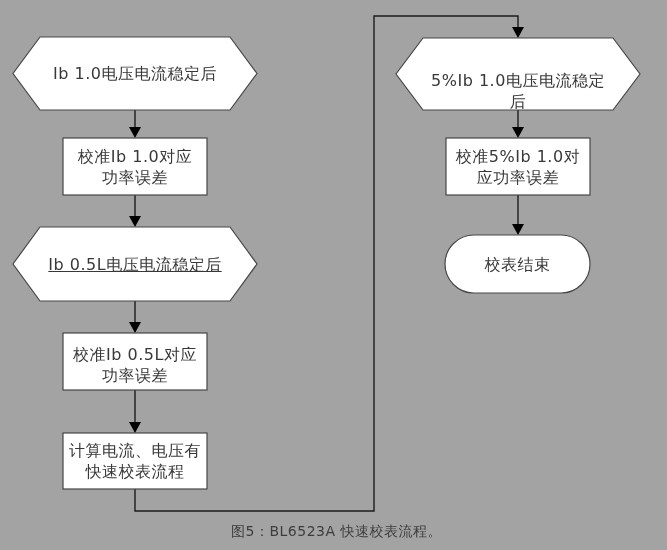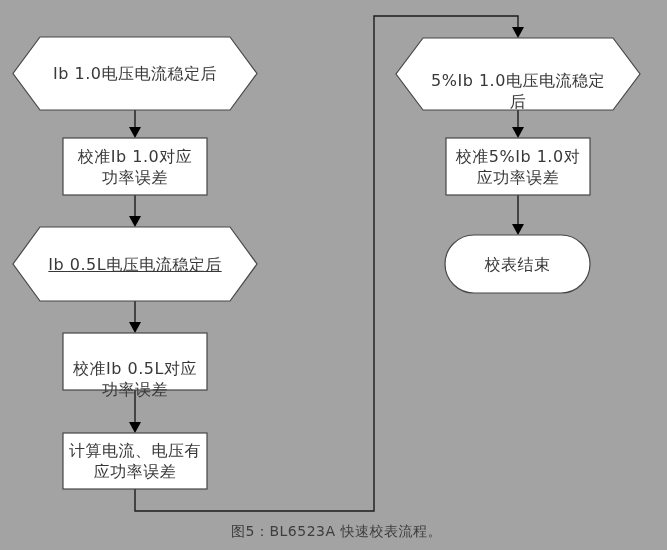--- a/index.html
+++ b/index.html
@@ -96,25 +96,25 @@
     <rect class="shape" x="445" y="235" width="145" height="58" rx="29" ry="29"></rect>
   </svg>
 
   <div class="node-label" style="left:30px;  top:37px;  width:210px; height:73px;">Ib 1.0电压电流稳定后</div>
 
   <div class="node-label" style="left:63px;  top:138px; width:144px; height:57px;">校准Ib 1.0对应
 功率误差</div>
 
   <div class="node-label" style="left:30px;  top:227px; width:210px; height:74px;text-decoration:underline;">Ib 0.5L电压电流稳定后</div>
 
-  <div class="node-label" style="left:63px;  top:350px; width:144px; height:57px;">校准Ib 0.5L对应
+  <div class="node-label" style="left:63px;  top:336px; width:144px; height:57px;">校准Ib 0.5L对应
 功率误差</div>
 
   <div class="node-label" style="left:63px;  top:433px; width:144px; height:56px;">计算电流、电压有
-应功率误差</div>
+快速校表流程</div>
 
   <div class="node-label" style="left:414px; top:38px;  width:208px; height:72px;margin-top:17px;">5%Ib 1.0电压电流稳定
 后</div>
 
   <div class="node-label" style="left:446px; top:138px; width:144px; height:57px;text-align:center;">校准5%Ib 1.0对
 应功率误差</div>
 
   <div class="node-label" style="left:445px; top:235px; width:145px; height:58px;">校表结束</div>
 
   <div class="caption">图5：BL6523A 快速校表流程。</div>

